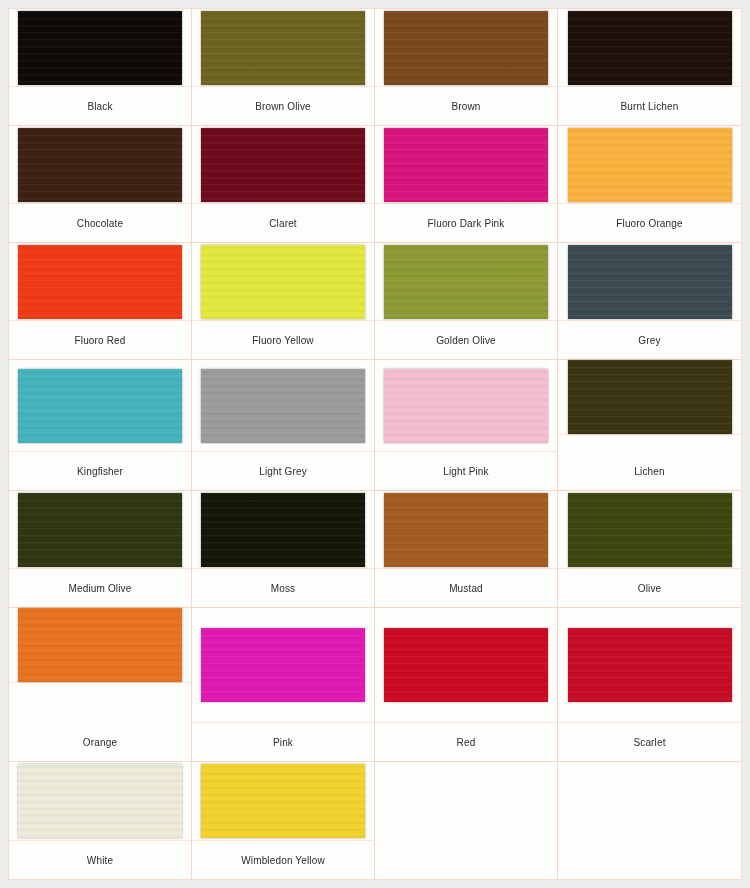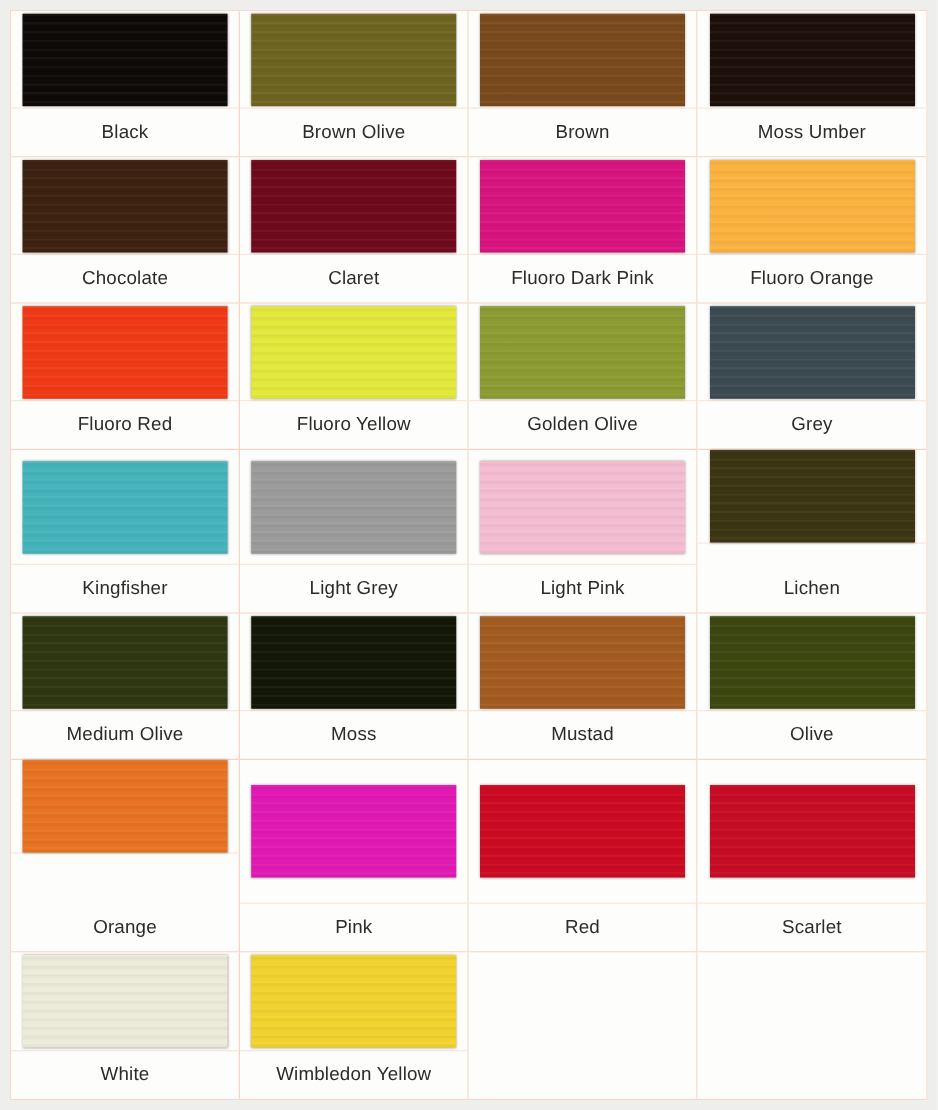--- a/index.html
+++ b/index.html
@@ -83,21 +83,21 @@
   }
 
   .swatch-label-wrap {
     flex: 0 0 38px;
     width: 100%;
     display: flex;
     align-items: center;
     justify-content: center;
   }
   .swatch-label {
-    font-size: 15px;
+    font-size: 10px;
     color: #2b2b2b;
     letter-spacing: 0.15px;
     text-align: center;
     line-height: 1.1;
   }
 
   .swatch-cell.empty .swatch-chip-wrap,
   .swatch-cell.empty .swatch-label-wrap { visibility: hidden; }
   .swatch-cell.empty { background: #fdfdfb; }
 </style>
@@ -128,21 +128,21 @@
         </div>
         <div class="swatch-label-wrap">
           <div class="swatch-label">Brown</div>
         </div>
       </div>
       <div class="swatch-cell col-last" style="border-bottom-color: rgb(247, 213, 198);">
         <div class="swatch-chip-wrap">
           <div class="swatch-chip" style="background-color: rgb(29, 15, 9);"></div>
         </div>
         <div class="swatch-label-wrap">
-          <div class="swatch-label">Moss Umber</div>
+          <div class="swatch-label">Burnt Lichen</div>
         </div>
       </div>
       <div class="swatch-cell" style="border-right-color: rgb(247, 213, 198); border-bottom-color: rgb(247, 213, 198); align-items: flex-end;">
         <div class="swatch-chip-wrap">
           <div class="swatch-chip" style="background-color: rgb(61, 33, 17);"></div>
         </div>
         <div class="swatch-label-wrap">
           <div class="swatch-label">Chocolate</div>
         </div>
       </div>

